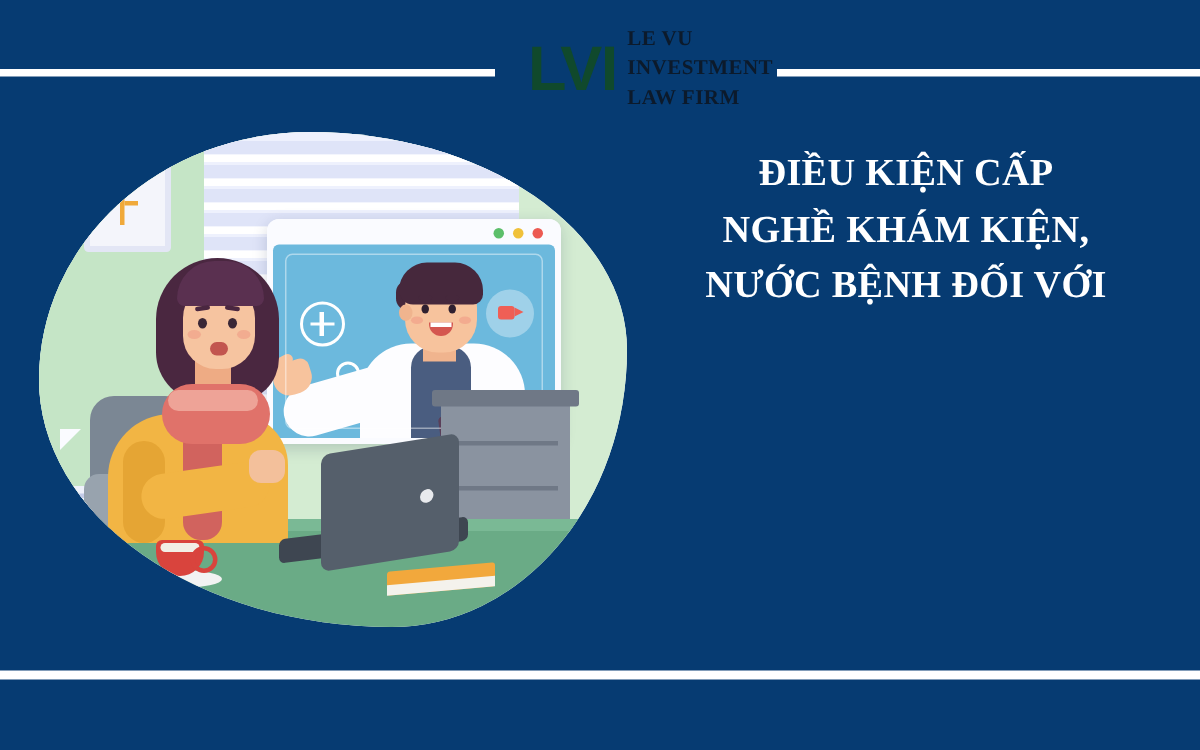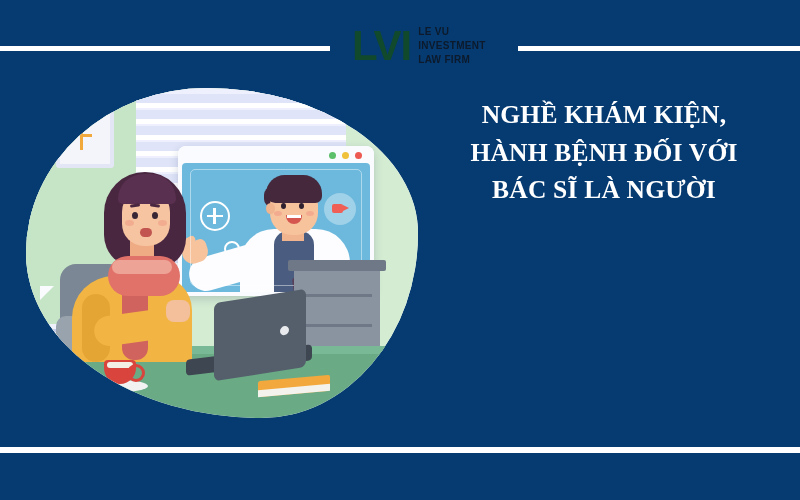--- a/index.html
+++ b/index.html
@@ -12,21 +12,21 @@
 
   
   .rule{position:absolute;height:5px;background:#ffffff;}
   #rule-left{left:0;top:46px;width:330px;}
   #rule-right{left:518px;top:46px;width:282px;}
   #rule-bottom{left:0;top:447px;width:800px;height:6px;background:#ffffff;}
 
   
   #logo{position:absolute;left:352px;top:20px;width:170px;height:52px;display:flex;align-items:center;gap:7px;}
   #logo-mark{font-family:"Liberation Sans", sans-serif;font-weight:bold;font-size:42px;letter-spacing:-1px;color:#10492c;line-height:1;}
-  #logo-words{font-family:Liberation Sans, sans-serif;font-size:10px;font-weight:bold;line-height:1.38;color:#0c1a2b;letter-spacing:.3px;white-space:nowrap;}
+  #logo-words{font-family:Liberation Serif, serif;font-size:14px;font-weight:bold;line-height:1.38;color:#0c1a2b;letter-spacing:.3px;white-space:nowrap;}
 
   
   #headline{position:absolute;left:418px;top:96px;width:372px;text-align:center;}
   .hl-line{
     color:#ffffff;font-weight:bold;font-size:25.5px;line-height:37.5px;
     letter-spacing:.2px;white-space:nowrap;
     font-family:"Liberation Serif","DejaVu Serif",serif;
   }
 
   
@@ -171,23 +171,23 @@
   <div id="logo">
     <div id="logo-mark">LVI</div>
     <div id="logo-words">
       <div>LE VU</div>
       <div>INVESTMENT</div>
       <div>LAW FIRM</div>
     </div>
   </div>
 
   <div id="headline">
+    <div class="hl-line">ĐIỀU KIỆN CẤP</div>
     <div class="hl-line">NGHỀ KHÁM KIỆN,</div>
-    <div class="hl-line">HÀNH BỆNH ĐỐI VỚI</div>
-    <div class="hl-line">BÁC SĨ  LÀ NGƯỜI</div>
+    <div class="hl-line">NƯỚC BỆNH ĐỐI VỚI</div>
   </div>
 
   <div id="illo">
     <div id="illo-inner">
 
       <div class="wall"></div>
       <div class="wall2"></div>
 
       <div class="blinds">
         <s style="top:6px"></s>

